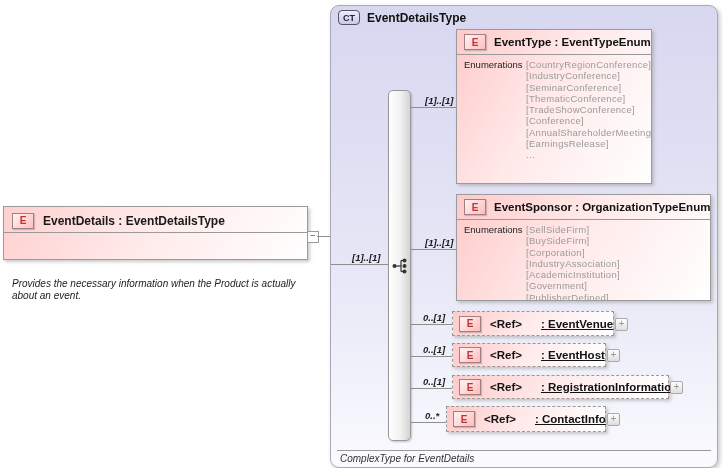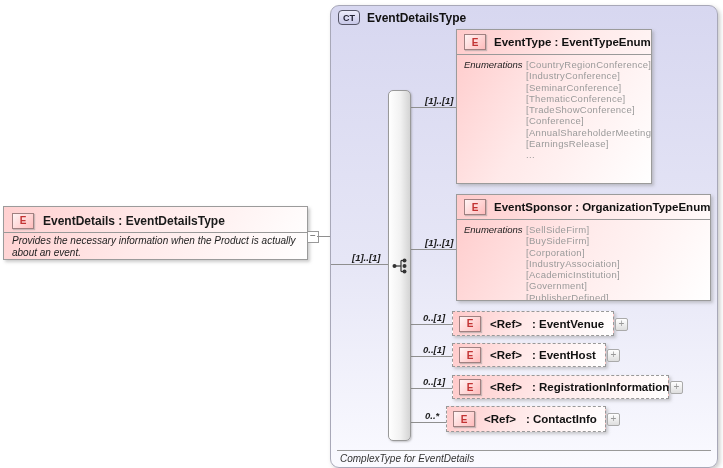--- a/index.html
+++ b/index.html
@@ -32,21 +32,21 @@
   
   .elem-box {
     position:absolute; left:3px; top:206px; width:305px; height:54px;
     border:1px solid #9b9b9b; box-sizing:border-box;
     background:linear-gradient(120deg,#ffd0d0 0%,#ffe9e9 45%,#ffffff 100%);
     box-shadow:2px 2px 3px rgba(140,140,140,0.45);
   }
   .elem-header { display:flex; align-items:center; gap:9px; padding:5px 8px 3px;
                  border-bottom:1px solid #999; height:17px; }
   .elem-title { font-weight:bold; font-size:12px; color:#1a1a1a; white-space:nowrap; }
-  .elem-desc { font-style:italic; font-size:10px; color:#222; padding:2px 8px; line-height:12px; }
+  .elem-desc { font-style:italic; font-size:10px; color:#222; padding:2px 8px; line-height:12px;margin-top:43px; }
   
   .ct-box {
     position:absolute; left:330px; top:5px; width:388px; height:463px;
     border:1px solid #a8a8b8; border-radius:9px; box-sizing:border-box;
     background:linear-gradient(to bottom,#d7d7f0 0%,#e6e6f6 55%,#fafaff 100%);
     box-shadow:2px 2px 4px rgba(120,120,120,0.4);
   }
   .ct-header { position:absolute; top:4px; left:7px; display:flex; align-items:center; gap:7px; }
   .ct-badge {
     width:20px; height:13px; border:1px solid #556; border-radius:4px;
@@ -69,33 +69,33 @@
   .enum-box {
     position:absolute; border:1px solid #9b9b9b; box-sizing:border-box;
     background:linear-gradient(120deg,#ffcaca 0%,#ffe9e9 45%,#ffffff 100%);
     box-shadow:2px 2px 3px rgba(140,140,140,0.45);
     display:flex; flex-direction:column;
   }
   .enum-header { display:flex; align-items:center; gap:8px; padding:0 7px;
                  height:24px; border-bottom:1px solid #999; flex-shrink:0; }
   .enum-title { font-weight:bold; font-size:11.5px; color:#111; white-space:nowrap; }
   .enum-body { flex:1; display:flex; padding:4px 0 0 7px; overflow:hidden; }
-  .enum-label { width:62px; flex-shrink:0; font-size:9.5px; font-style:italic; color:#222; }
+  .enum-label { width:62px; flex-shrink:0; font-size:9.5px; color:#222; }
   .enum-values { font-size:9.5px; line-height:11.3px; color:#9a9a9a; letter-spacing:0.3px; }
   .enum-annot { border-top:1px solid #999; font-style:italic; font-size:9.5px;
                 color:#222; padding:2px 7px 0; height:15px; flex-shrink:0; }
   
   .ref-box {
     position:absolute; border:1px dashed #999; box-sizing:border-box;
     background:linear-gradient(120deg,#ffcaca 0%,#ffe9e9 45%,#ffffff 100%);
     box-shadow:2px 2px 3px rgba(140,140,140,0.45);
     display:flex; align-items:center; padding:0 6px; gap:9px;
   }
   .ref-text { font-weight:bold; font-size:11.5px; color:#111; white-space:nowrap; }
-  .ref-name { margin-left:1px; }
+  .ref-name { margin-left:10px;text-decoration:underline; }
 </style>
 </head>
 <body>
 
 <div class="canvas">
 
   <div class="elem-box">
     <div class="elem-header">
       <span class="e-icon">E</span>
       <span class="elem-title">EventDetails : EventDetailsType</span>

